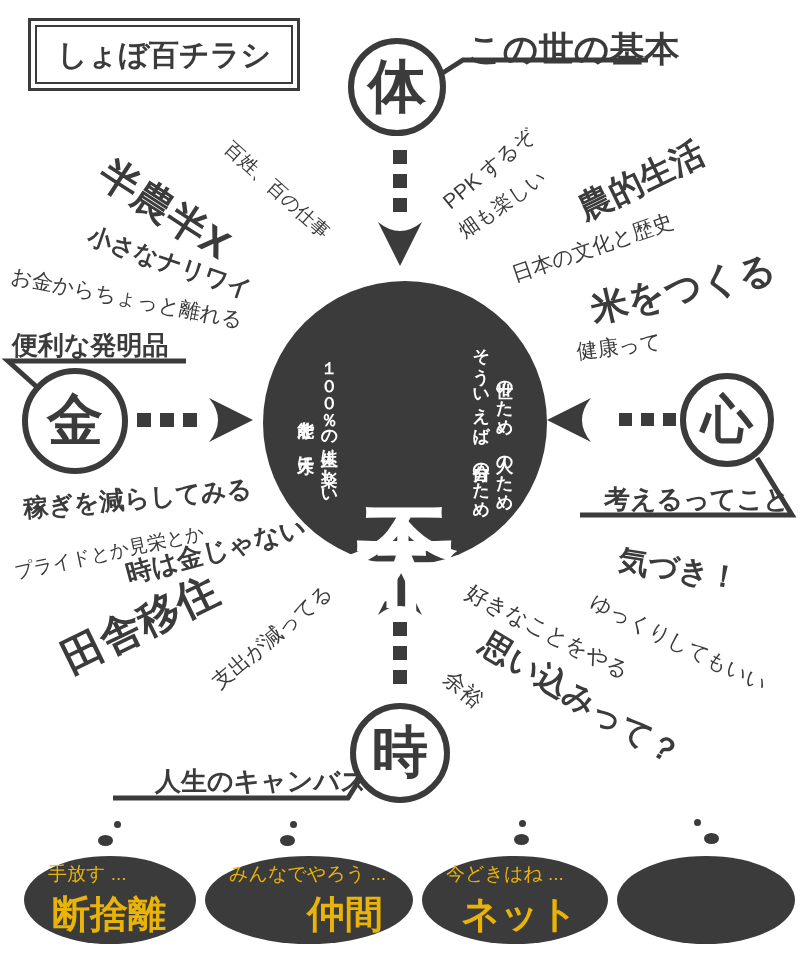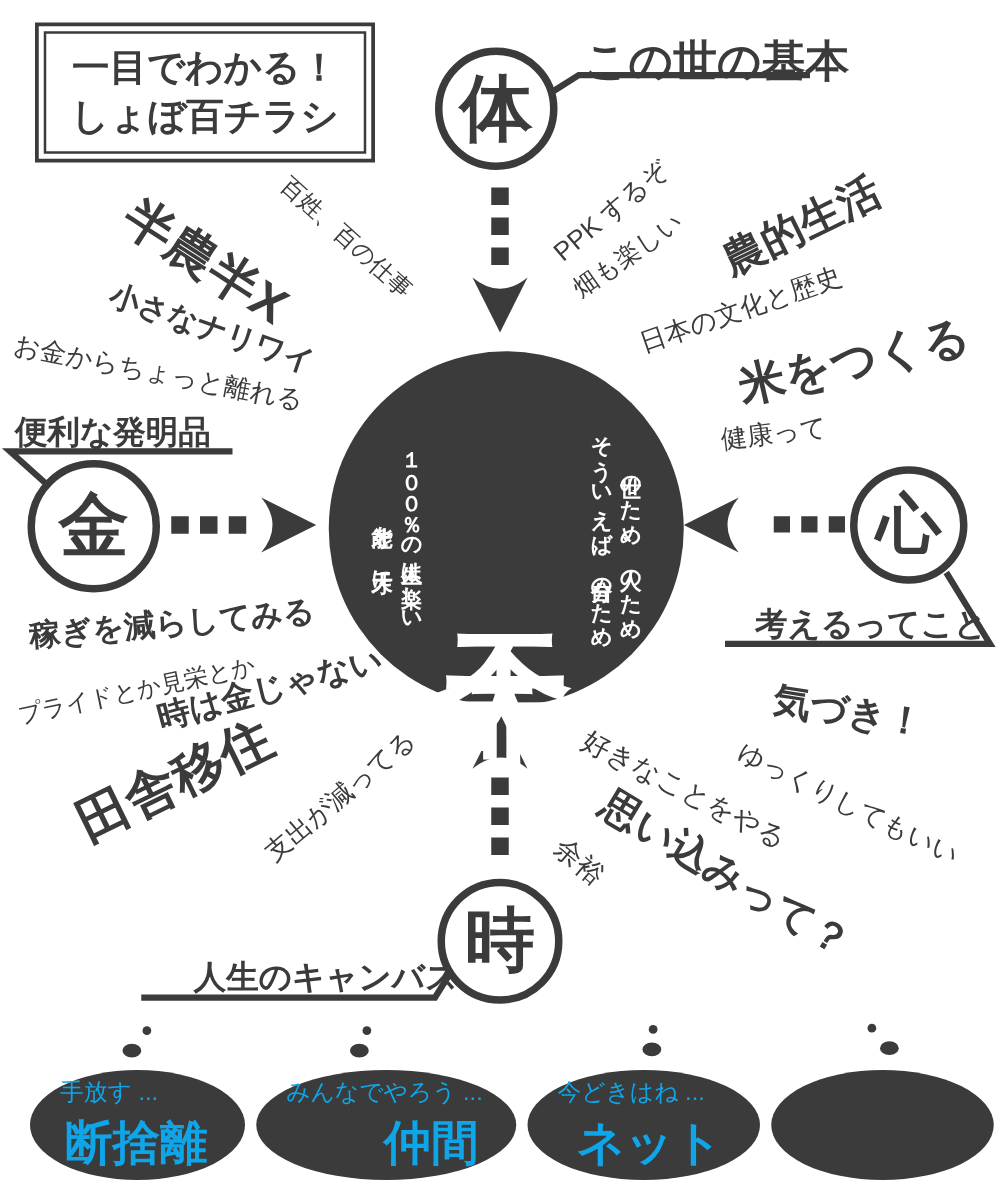--- a/index.html
+++ b/index.html
@@ -29,21 +29,21 @@
                  background:var(--ink);color:#fff;display:flex;align-items:center;justify-content:center;}
   .vtxt{writing-mode:vertical-rl;text-orientation:upright;text-align:center;font-weight:bold;
         font-size:17px;line-height:1.15;height:262px;}
   .vcol{padding:0 2px;}
   .vcol-offset{padding-top:26px;}
   .vmain{font-size:108px;line-height:1.04;margin:0 8px;font-weight:bold;}
   
   .sc{position:absolute;white-space:nowrap;transform-origin:0 0;font-weight:bold;}
   .sc.light{font-weight:normal;}
   
-  .bubble{position:absolute;height:88px;background:var(--ink);border-radius:50%;color:#0ea5e9;
+  .bubble{position:absolute;height:88px;background:var(--ink);border-radius:50%;color:#eab308;
           display:flex;flex-direction:column;justify-content:center;box-sizing:border-box;padding:0 24px;}
   .bubble .intro{font-size:19px;text-align:left;}
   .bubble .keyword{font-size:38px;font-weight:bold;text-align:right;margin-top:2px;padding-right:6px;}
   .dotb{position:absolute;width:15px;height:11px;border-radius:50%;background:var(--ink);}
   .dots{position:absolute;width:7px;height:7px;border-radius:50%;background:var(--ink);}
   
   .overlay{position:absolute;left:0;top:0;}
 </style>
 </head>
 <body>
@@ -83,21 +83,20 @@
     <g fill="#3b3b3b">
       <rect x="393" y="622" width="14" height="14"></rect>
       <rect x="393" y="646" width="14" height="14"></rect>
       <rect x="393" y="670" width="14" height="14"></rect>
       <path d="M378,615 Q400,597 422,615 L400,571 Z"></path>
     </g>
   </svg>
 
   <div class="title-box">
     <div class="title-inner">
-      <div>一目でわかる！</div>
       <div>しょぼ百チラシ</div>
     </div>
   </div>
 
   <div class="node node-body">
       <span>体</span>
     </div>
   <div class="node node-money">
       <span>金</span>
     </div>

